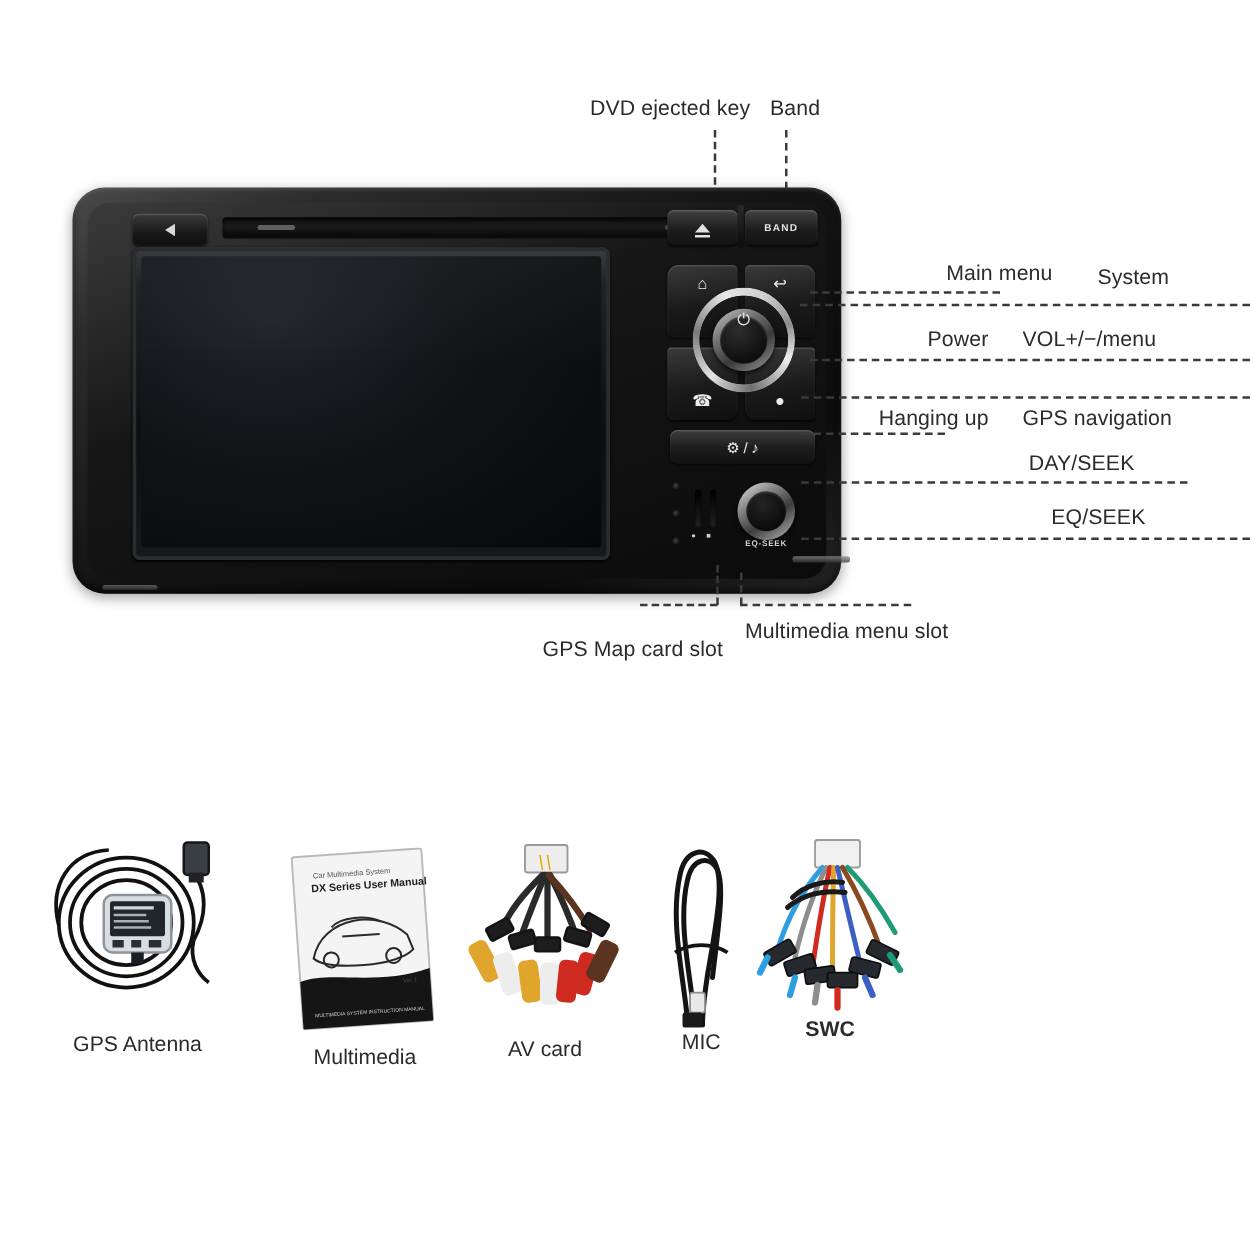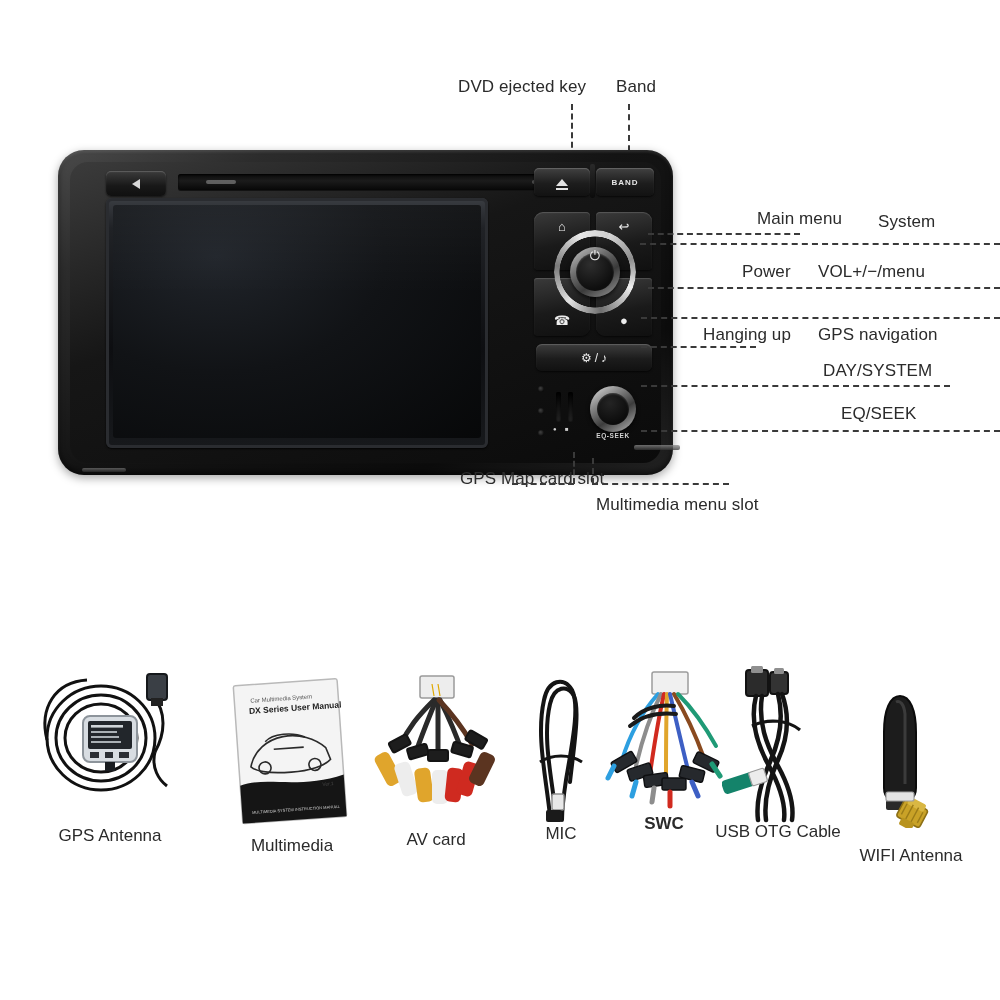--- a/index.html
+++ b/index.html
@@ -120,21 +120,21 @@
   .acc { position:absolute; }
   .acc .cap { position:absolute; left:50%; transform:translateX(-50%); top:158px;
     font-size:17px; color:#2b2b2b; white-space:nowrap; }
   .acc .art { position:absolute; left:0; top:0; }
 </style>
 </head>
 <body>
 
 <div id="stage">
 
-  <div class="lbl" id="lab-dvd" style="left:458px; top:77px;">DVD ejected key</div>
+  <div class="lbl" id="lab-dvd" style="left:472px; top:77px;">DVD ejected key</div>
   <div class="lbl" id="lab-band" style="left:616px; top:77px;">Band</div>
 
   <div class="vdash" style="left:571px; top:104px; height:72px;"></div>
   <div class="vdash" style="left:628px; top:104px; height:68px;"></div>
 
   <div id="unit">
     <div class="shell"></div>
     <div class="bezel"></div>
 
     <div class="topstrip">
@@ -210,27 +210,27 @@
 
   <div class="lbl" style="left:742px; top:262px;">Power</div>
   <div class="lbl" style="left:818px; top:262px;">VOL+/−/menu</div>
   <div class="hdash" style="left:648px; top:287px; width:352px;"></div>
 
   <div class="lbl" style="left:703px; top:325px;">Hanging up</div>
   <div class="lbl" style="left:818px; top:325px;">GPS navigation</div>
   <div class="hdash" style="left:641px; top:317px; width:359px;"></div>
   <div class="hdash" style="left:641px; top:346px; width:115px;"></div>
 
-  <div class="lbl" style="left:823px; top:361px;">DAY/SYSTEM</div>
+  <div class="lbl" style="left:823px; top:361px;">DAY/SEEK</div>
   <div class="hdash" style="left:641px; top:385px; width:309px;"></div>
 
   <div class="lbl" style="left:841px; top:404px;">EQ/SEEK</div>
   <div class="hdash" style="left:641px; top:430px; width:359px;"></div>
 
-  <div class="lbl" style="left:434px; top:469px;margin-left:26px;">GPS Map card slot</div>
+  <div class="lbl" style="left:434px; top:510px;">GPS Map card slot</div>
   <div class="lbl" style="left:596px; top:495px;">Multimedia menu slot</div>
 
   <div class="vdash" style="left:573px; top:452px; height:32px;"></div>
   <div class="hdash" style="left:512px; top:483px; width:62px;"></div>
   <div class="vdash" style="left:592px; top:458px; height:26px;"></div>
   <div class="hdash" style="left:592px; top:483px; width:137px;"></div>
 
   <div class="acc" style="left:35px; top:668px; width:150px; height:185px;">
     <svg class="art" width="150" height="155" viewBox="0 0 150 155">
       <g fill="none" stroke="#111" stroke-width="3">
@@ -356,48 +356,15 @@
         <path d="M36 126 L32 140" stroke="#2d9fe0"></path>
         <path d="M54 132 L52 146" stroke="#8d8d8d"></path>
         <path d="M70 136 L70 150" stroke="#d12a1f"></path>
         <path d="M92 126 L98 140" stroke="#3d5fc4"></path>
         <path d="M112 108 L120 120" stroke="#1f9a76"></path>
       </g>
     </svg>
     <div class="cap">SWC</div>
   </div>
 
-  <div class="acc" style="left:722px; top:664px; width:112px; height:188px;">
-    <svg class="art" width="112" height="160" viewBox="0 0 112 160">
-      <rect x="24" y="6" width="22" height="26" rx="3" fill="#2b2b2b" stroke="#121212" stroke-width="2"></rect>
-      <rect x="29" y="2" width="12" height="7" rx="1.5" fill="#8f8f8f"></rect>
-      <rect x="48" y="8" width="18" height="22" rx="3" fill="#333" stroke="#121212" stroke-width="2"></rect>
-      <rect x="52" y="4" width="10" height="6" rx="1.5" fill="#8f8f8f"></rect>
-      <g fill="none" stroke="#141414" stroke-width="4.5" stroke-linecap="round">
-        <path d="M34 32 C28 56 34 78 46 100 C58 122 64 140 62 156"></path>
-        <path d="M40 32 C36 58 44 80 56 102 C68 124 72 142 70 156"></path>
-        <path d="M56 30 C62 54 58 76 48 98 C38 120 34 140 36 156"></path>
-        <path d="M60 30 C68 52 66 74 56 96 C46 118 42 140 44 156"></path>
-      </g>
-      <path d="M30 62 C46 54 66 56 78 66" fill="none" stroke="#141414" stroke-width="3.2"></path>
-      <rect x="0" y="112" width="34" height="14" rx="4" fill="#14836a" transform="rotate(-18 17 119)"></rect>
-      <rect x="28" y="106" width="16" height="14" rx="2" fill="#ececec" stroke="#9a9a9a" stroke-width="1.2" transform="rotate(-18 36 113)"></rect>
-    </svg>
-    <div class="cap">USB OTG Cable</div>
-  </div>
-
-  <div class="acc" style="left:856px; top:688px; width:110px; height:164px;">
-    <svg class="art" width="110" height="140" viewBox="0 0 110 140">
-      <path d="M44 8 C54 8 60 22 60 44 L60 100 C60 110 52 116 44 116 C36 116 28 110 28 100 L28 44 C28 22 34 8 44 8 Z" fill="#1c1c1c" stroke="#0b0b0b" stroke-width="2"></path>
-      <path d="M40 14 C44 12 48 16 49 26 L49 96" fill="none" stroke="#555" stroke-width="3" opacity=".55"></path>
-      <rect x="30" y="112" width="28" height="10" rx="2" fill="#2a2a2a"></rect>
-      <g transform="rotate(28 58 124)">
-        <rect x="44" y="116" width="26" height="20" rx="3" fill="#c9a227" stroke="#8c6f15" stroke-width="1.6"></rect>
-        <rect x="48" y="112" width="18" height="8" rx="2" fill="#d9b743"></rect>
-        <rect x="50" y="134" width="14" height="8" rx="2" fill="#b8931f"></rect>
-        <path d="M48 120 L48 132 M54 118 L54 134 M60 118 L60 134 M66 120 L66 132" stroke="#9c7c18" stroke-width="1.4"></path>
-      </g>
-      <rect x="30" y="104" width="28" height="9" rx="2" fill="#e3e3e3" stroke="#9e9e9e" stroke-width="1.2"></rect>
-    </svg>
-    <div class="cap">WIFI Antenna</div>
-  </div>
+
 
 </div>
 
 </body></html>

